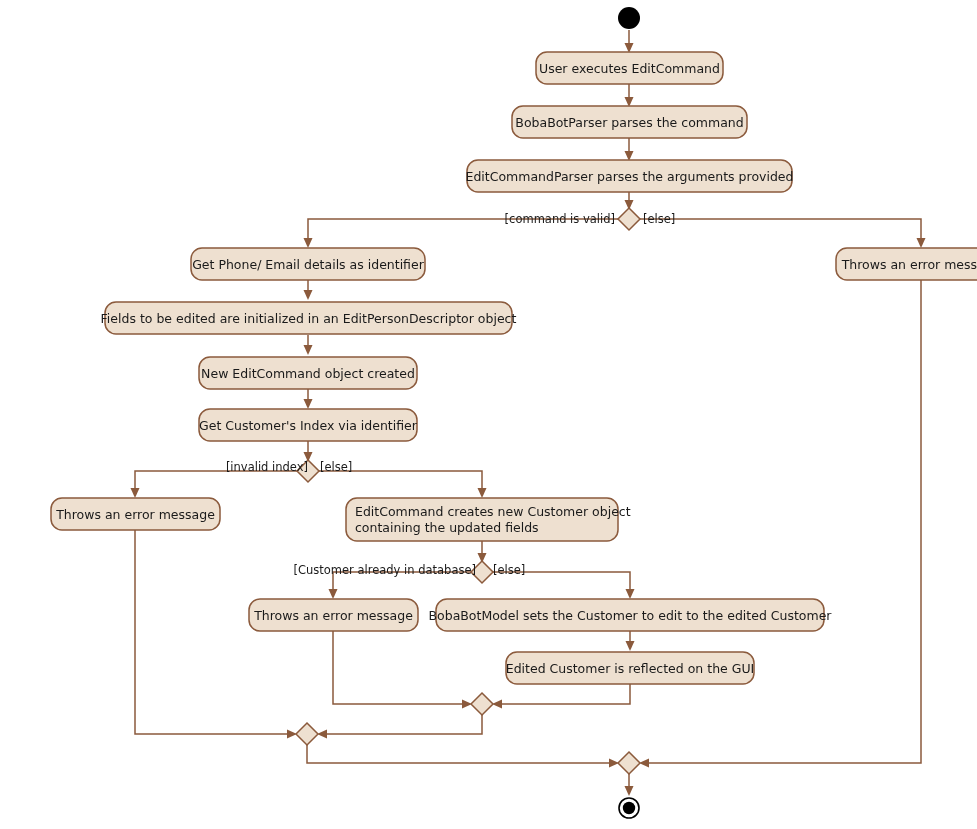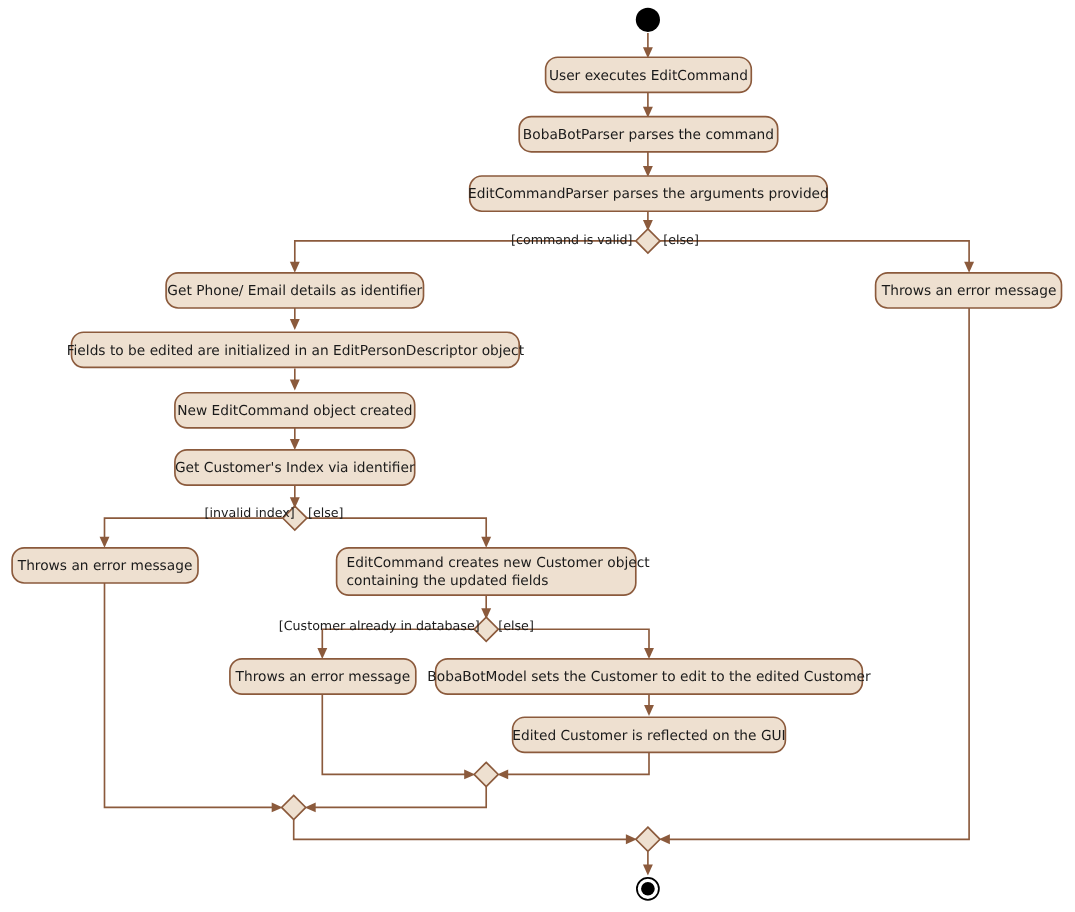--- a/index.html
+++ b/index.html
@@ -12,20 +12,21 @@
     width: 977px;
     height: 829px;
     font-family: "DejaVu Sans", sans-serif;
     overflow: hidden;
   }
   #diagram-root {
     position: relative;
     width: 911px;
     height: 829px;
     background: #ffffff;
+    margin-left: 40px;
   }
   svg#activity-diagram {
     display: block;
     width: 977px;
     height: 829px;
   }
   .node-box {
     fill: #EEE0D0;
     stroke: #8B5A3C;
     stroke-width: 1.5;

